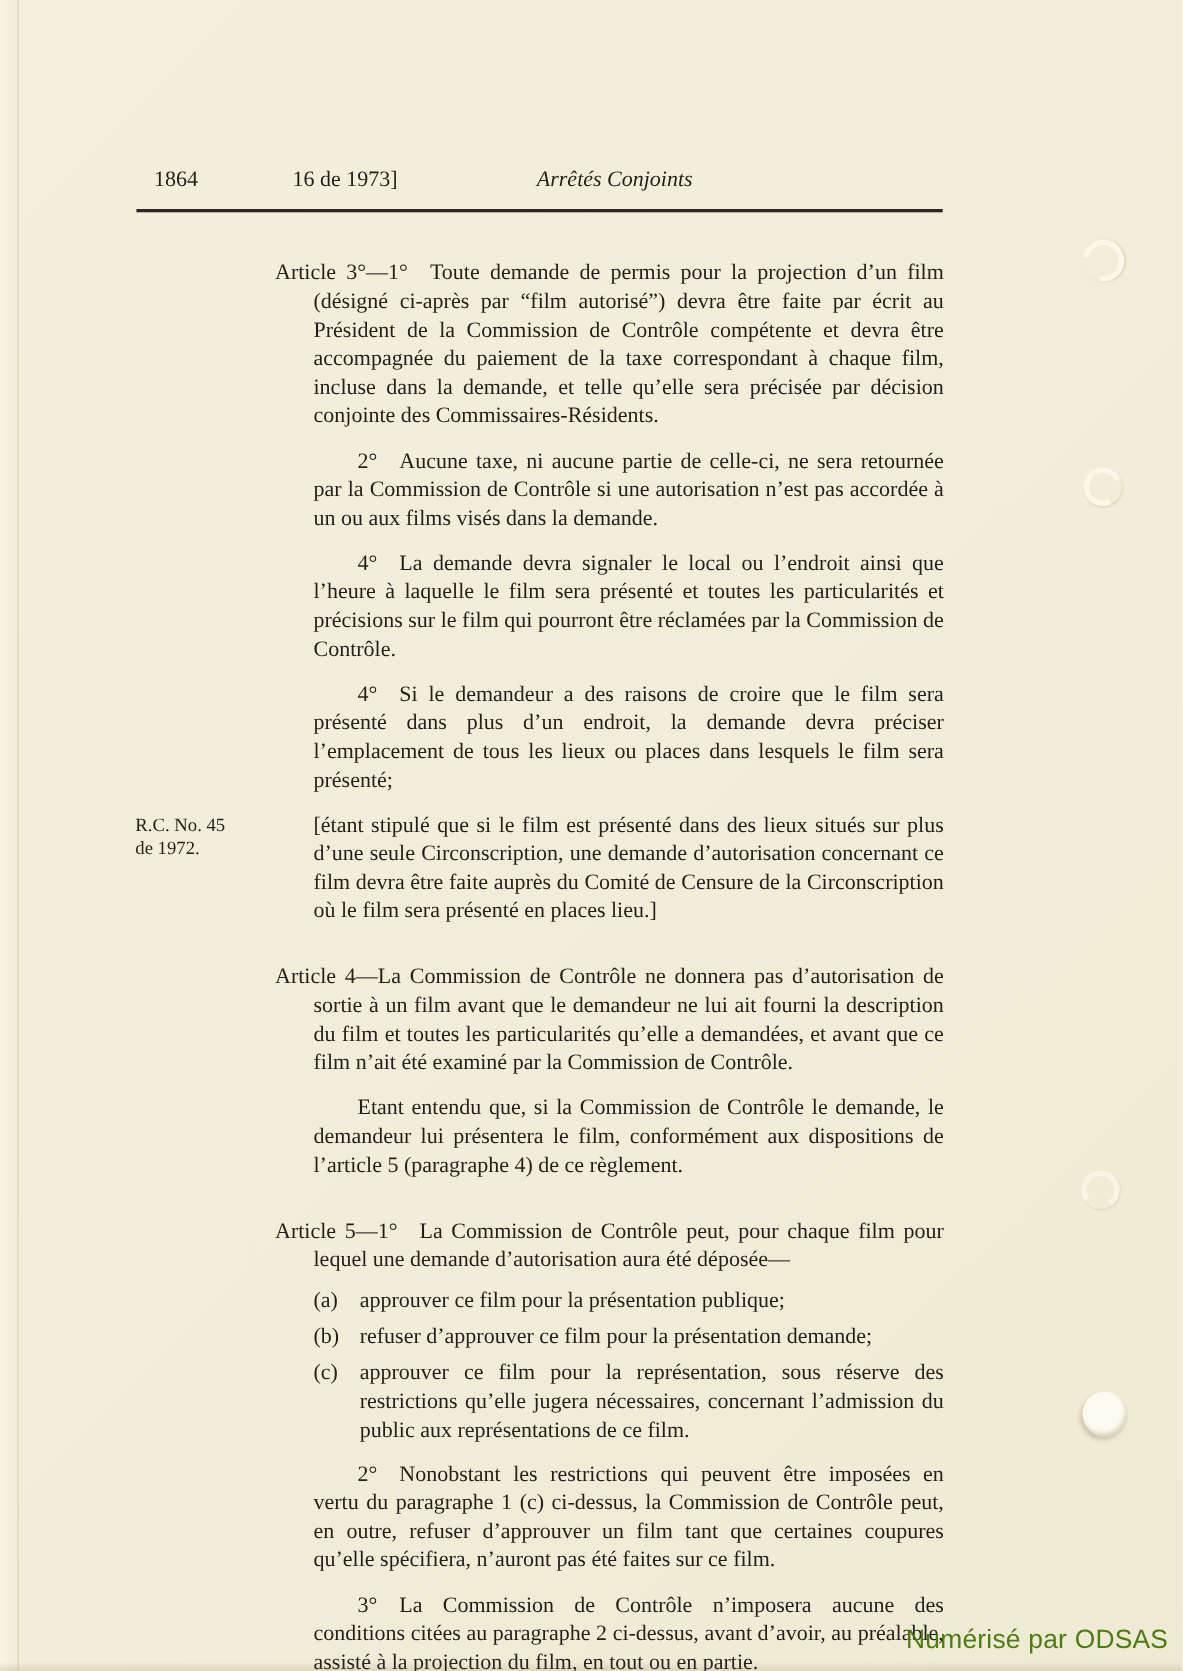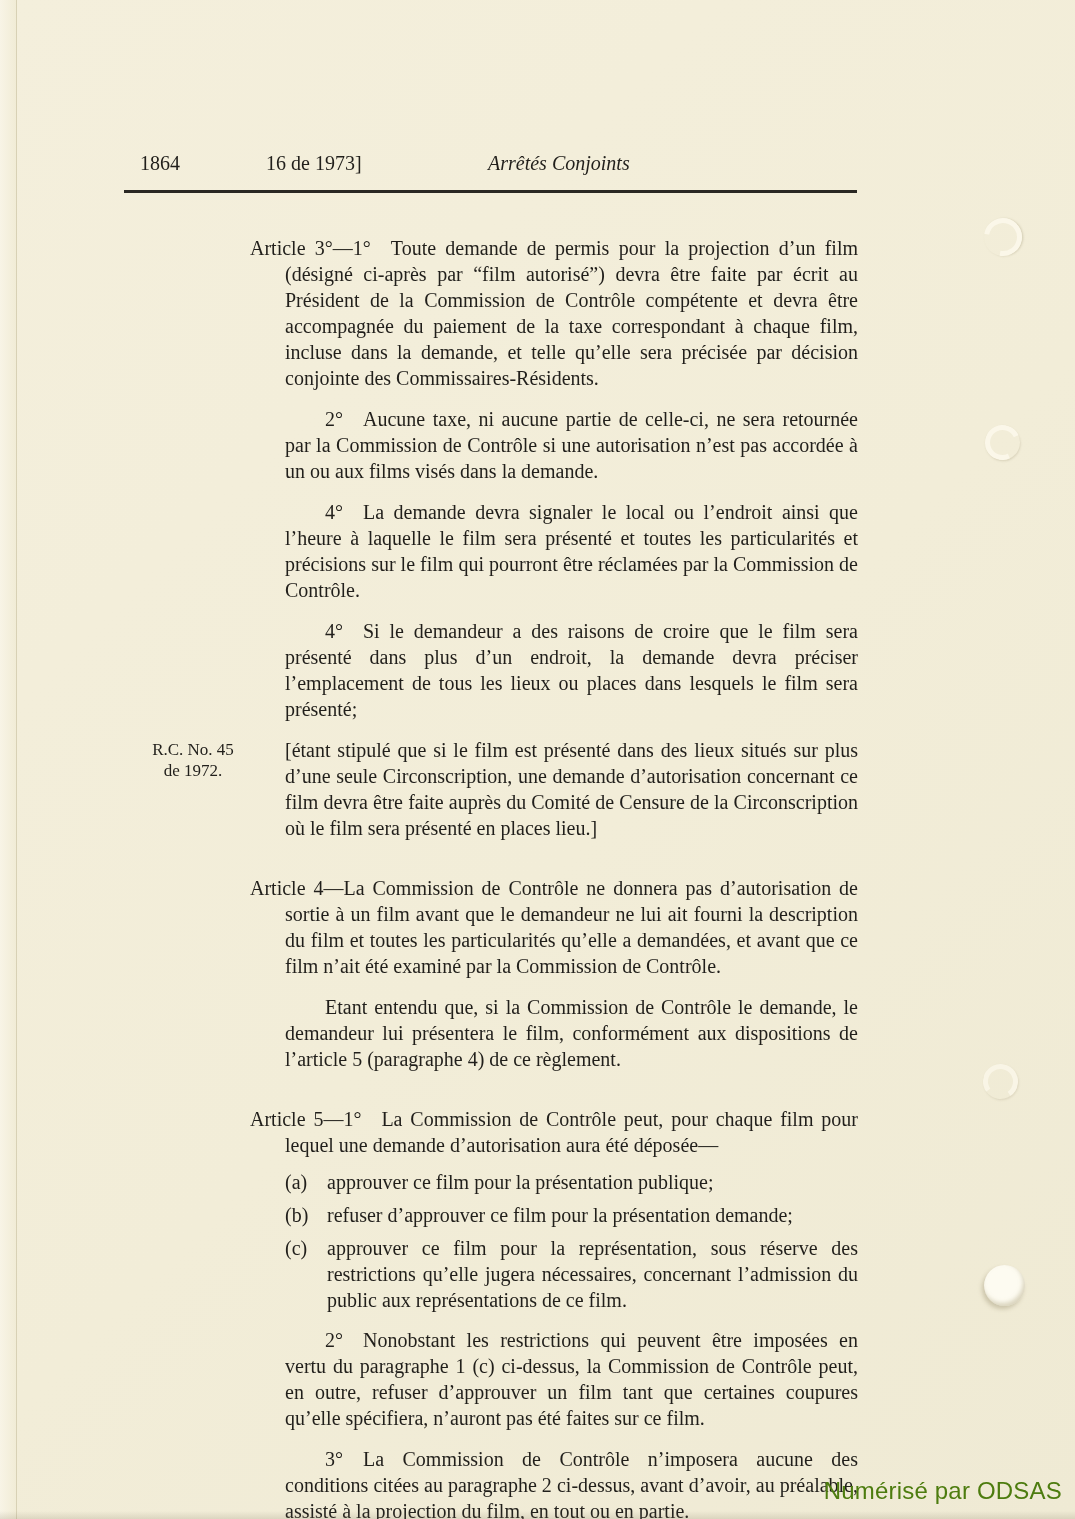--- a/index.html
+++ b/index.html
@@ -31,21 +31,21 @@
     font-size:20px; line-height:26px; text-align:justify;
   }
   .text-block p { margin:15px 0 11px 0; }
   p.hang { text-indent:-35px; }
   p.num { text-indent:40px; }
   p.bracket { position:relative; text-indent:0; }
   p.section-gap { margin-top:34px; }
 
   .margin-note {
     position:absolute; left:-162px; top:2px; width:140px;
-    font-size:17px; line-height:21px; text-align:center; text-indent:0;
+    font-size:17px; line-height:21px; text-align:left; text-indent:0;
   }
 
   .list-item { display:flex; margin:7px 0; }
   .li-label { flex:0 0 42px; }
   .li-text { flex:1; text-align:justify; }
 
   .punch-hole { position:absolute; border-radius:50%; background:transparent; }
   .hole-ring-1 {
     left:984px; top:218px; width:38px; height:38px;
     border:5px solid #fbf7e9; border-left-color:transparent;

